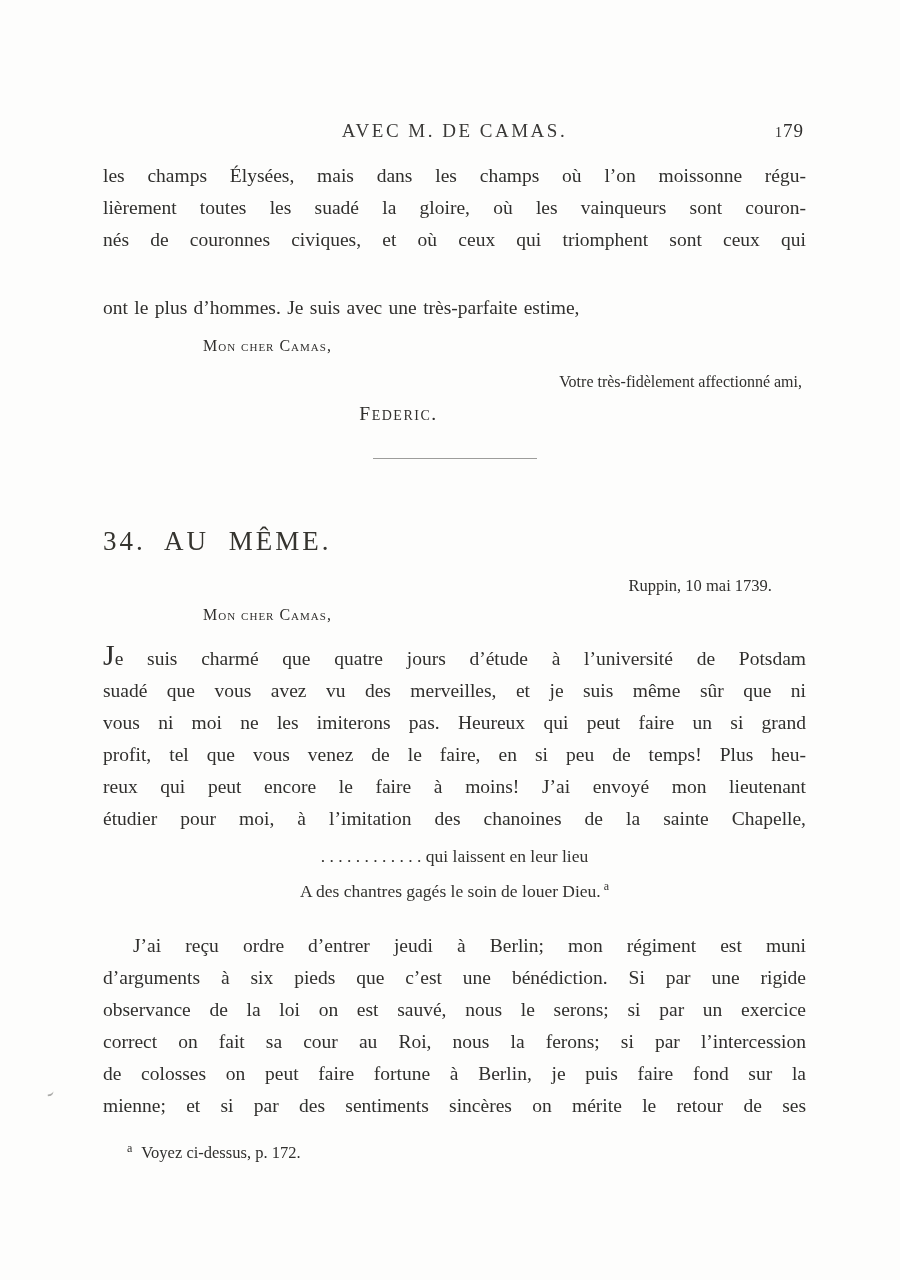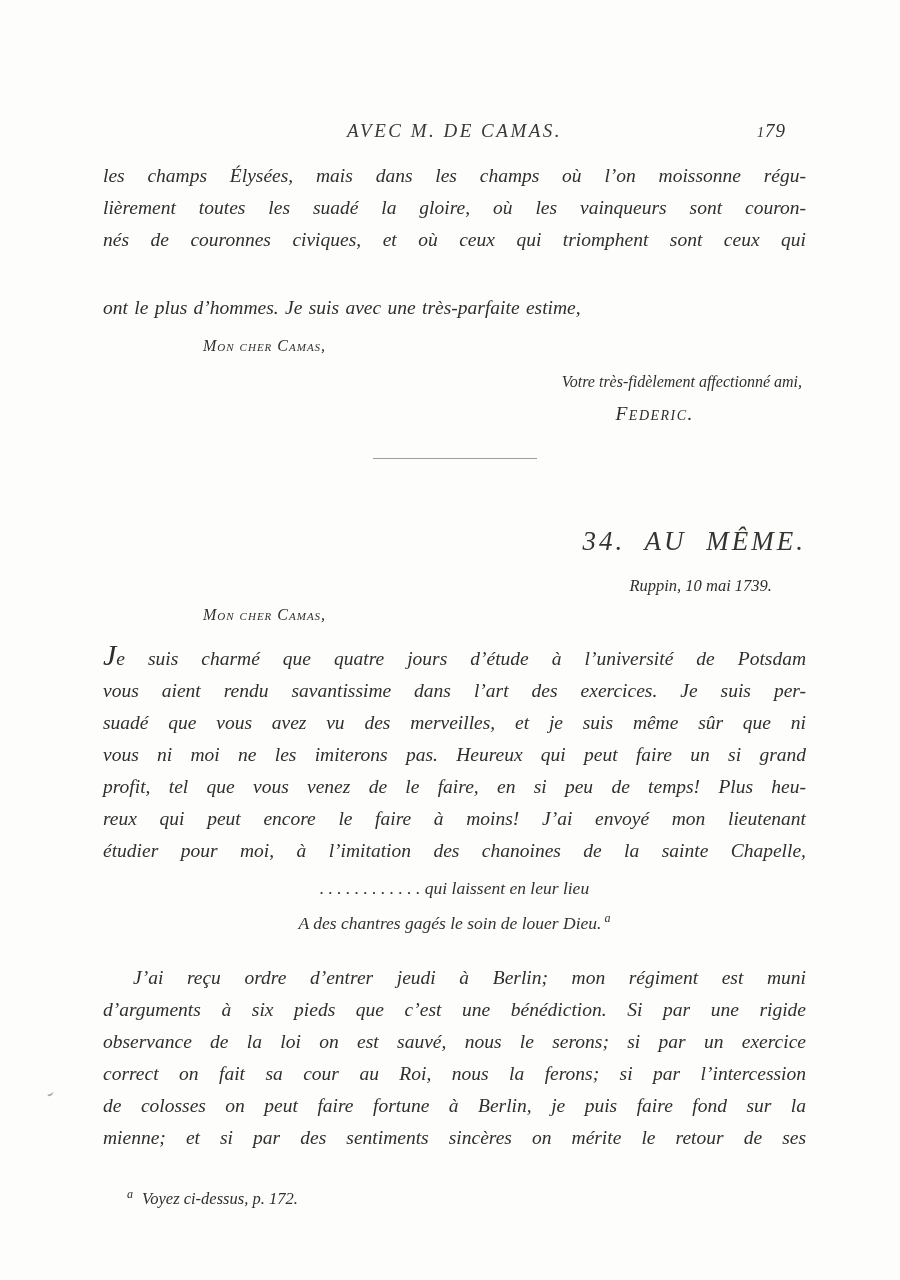--- a/index.html
+++ b/index.html
@@ -10,39 +10,38 @@
     font-family: "Liberation Serif", "DejaVu Serif", serif;
     color: #302f2d;
     position: relative;
   }
   .page { position: absolute; inset: 0; }
 
   .textblock {
     position: absolute;
     left: 103px; top: 0;
     width: 703px;
-    font-style: italic;
   }
 
   
   .runhead {
     margin-top: 118px;
     position: relative;
     height: 26px;
     line-height: 26px;
   }
   .runtitle {
     text-align: center;
     font-size: 19px;
     letter-spacing: 2.5px;
     color: #3a3937;
   }
   .pagenum {
     position: absolute;
-    right: 20px; top: 0;
+    right: 2px; top: 0;
     font-size: 19px;
     letter-spacing: 1px;
   }
   .pagenum::first-letter { font-size: 14px; }
 
   
   .bodyline {
     font-size: 19.5px;
     line-height: 32px;
     text-align: justify;
@@ -63,39 +62,39 @@
     margin-top: 6px;
   }
   .closing {
     text-align: right;
     padding-right: 4px;
     font-size: 16px;
     line-height: 32px;
     margin-top: 4px;
   }
   .signature {
-    text-align: right;
+    text-align: center;
     padding-right: 112px;
     font-size: 19.5px;
     line-height: 32px;
     font-variant: small-caps;
     letter-spacing: 1.5px;
   }
 
   .separator {
     width: 164px;
     border: none;
     border-top: 1px solid #9d9d9b;
     margin: 28px auto 0 auto;
   }
 
   
   .letter-heading {
     margin-top: 64px;
-    text-align: right;
+    text-align: left;
     font-size: 27px;
     line-height: 36px;
     letter-spacing: 3px;
     word-spacing: 10px;
     color: #35342f;
   }
   .dateline {
     margin-top: 14px;
     text-align: right;
     padding-right: 34px;
@@ -118,21 +117,21 @@
     color: #33322f;
   }
   .verse sup {
     font-size: 12px;
     margin-left: 3px;
   }
 
   .paragraph.after-verse { margin-top: 6px; }
 
   .footnote {
-    margin-top: 28px;
+    margin-top: 14px;
     padding-left: 24px;
     font-size: 16.5px;
     line-height: 24px;
   }
   .footnote sup { font-size: 12px; }
   .footnote .fn-text { margin-left: 9px; }
 
   
   .artifact {
     position: absolute;
@@ -167,21 +166,20 @@
     <div class="signature">Federic.</div>
 
     <hr class="separator">
 
     <div class="letter-heading">34. AU MÊME.</div>
     <div class="dateline">Ruppin, 10 mai 1739.</div>
     <div class="salutation second">Mon cher Camas,</div>
 
     <div class="paragraph">
       <div class="bodyline initial-line">Je suis charmé que quatre jours d’étude à l’université de Potsdam</div>
-      <div class="bodyline">vous aient rendu savantissime dans l’art des exercices. Je suis per-</div>
       <div class="bodyline">suadé que vous avez vu des merveilles, et je suis même sûr que ni</div>
       <div class="bodyline">vous ni moi ne les imiterons pas. Heureux qui peut faire un si grand</div>
       <div class="bodyline">profit, tel que vous venez de le faire, en si peu de temps! Plus heu-</div>
       <div class="bodyline">reux qui peut encore le faire à moins! J’ai envoyé mon lieutenant</div>
       <div class="bodyline">étudier pour moi, à l’imitation des chanoines de la sainte Chapelle,</div>
     </div>
 
     <div class="verse">
       <div class="verse-line">. . . . . . . . . . . . qui laissent en leur lieu</div>
       <div class="verse-line"><span>A des chantres gagés le soin de louer Dieu.</span><sup>a</sup></div>

